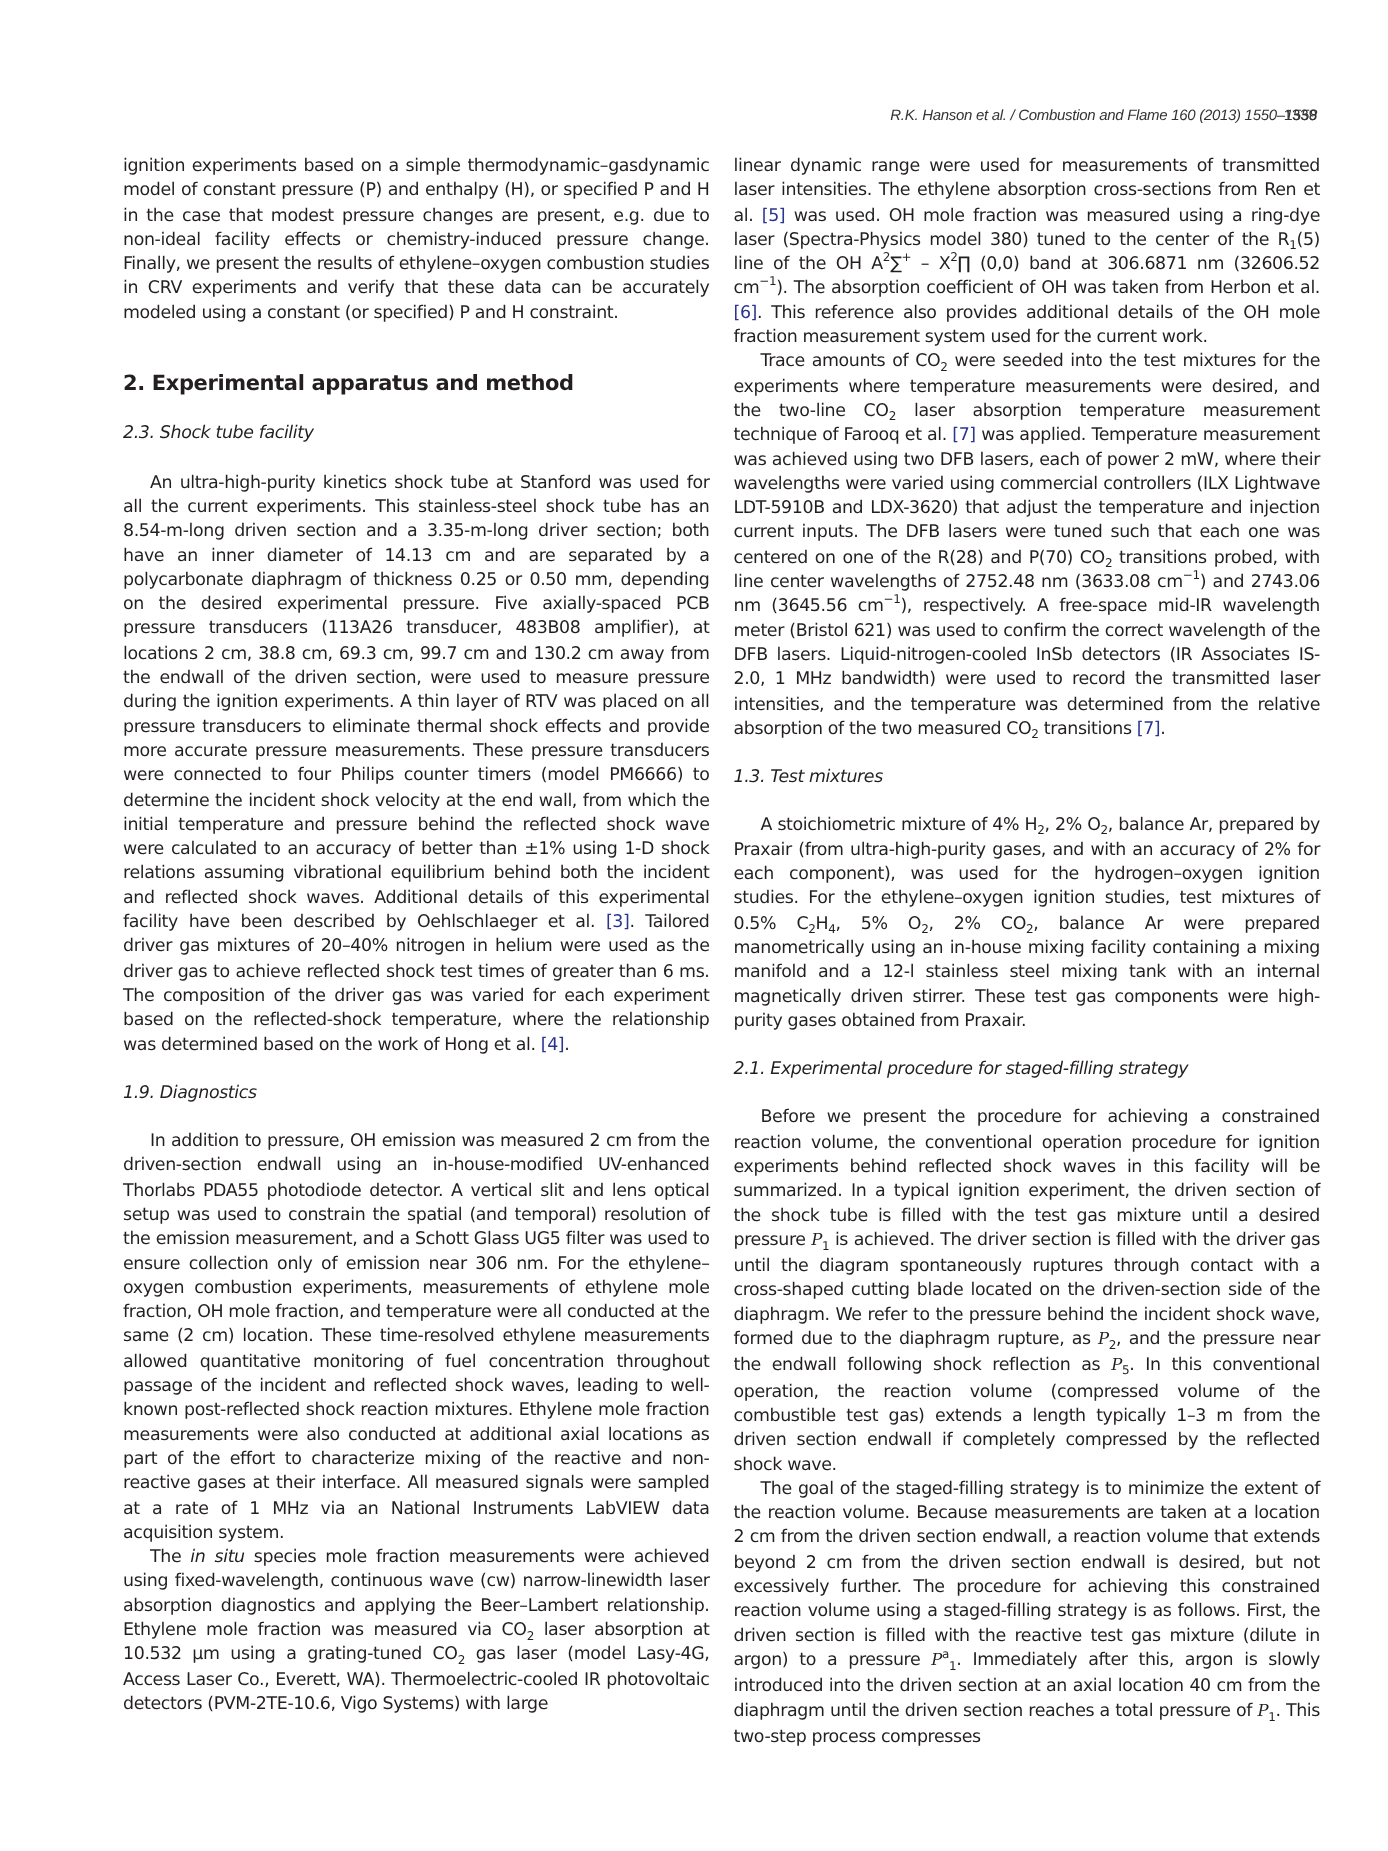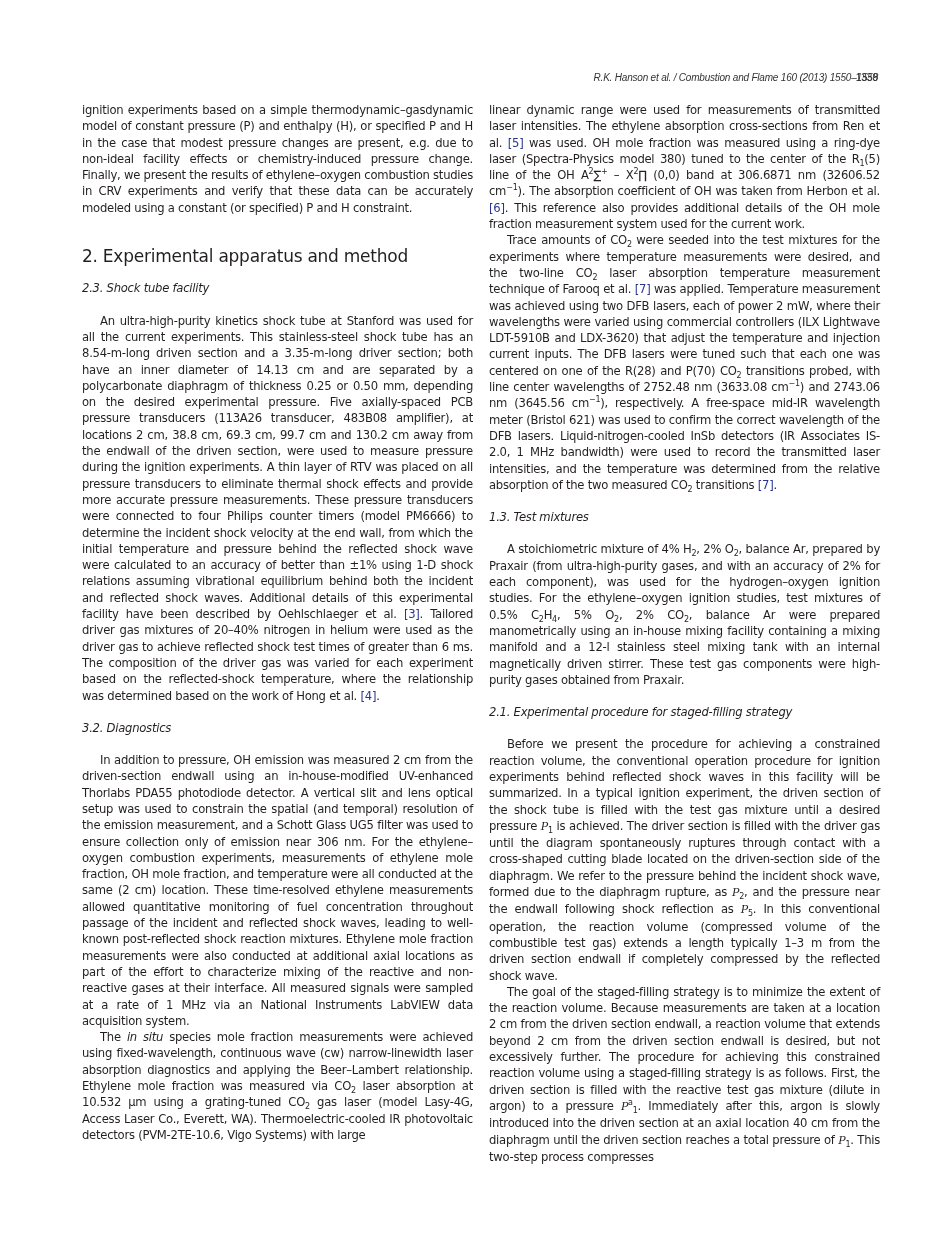--- a/index.html
+++ b/index.html
@@ -14,21 +14,21 @@
   .running-header .title { position: absolute; left: 0; right: 0; text-align: right; letter-spacing: -0.2px; }
   .running-header .page { position: absolute; right: 0; font-style: normal; }
   .col {
     position: absolute; top: 102px; width: 391px;
     font-size: 11.6px; line-height: 16.3px; text-align: justify; letter-spacing: -0.25px;
   }
   .col.left { left: 66px; margin-left: 16px; }
   .col.right { left: 489px; }
   p { margin: 0; }
   p.indent { text-indent: 18px; }
-  .section-head { font-weight: normal; margin: 32px 0 16px 0; font-size: 17px; }
+  .section-head { font-weight: bold; margin: 32px 0 16px 0; font-size: 14px; }
   .sub-head { font-style: italic; margin: 0 0 16px 0; }
   .gap { height: 16px; }
   .cite { color: #2a3590; }
   sub, sup { font-size: 8px; line-height: 0; }
   i { font-family: "DejaVu Serif", serif; font-size: 11px; }
 </style>
 </head>
 <body>
 
 <div class="running-header">
@@ -38,21 +38,21 @@
 
 <div class="col left">
   <p>ignition experiments based on a simple thermodynamic–gasdynamic model of constant pressure (P) and enthalpy (H), or specified P and H in the case that modest pressure changes are present, e.g. due to non-ideal facility effects or chemistry-induced pressure change. Finally, we present the results of ethylene–oxygen combustion studies in CRV experiments and verify that these data can be accurately modeled using a constant (or specified) P and H constraint.</p>
 
   <div class="section-head">2. Experimental apparatus and method</div>
   <div class="sub-head">2.3. Shock tube facility</div>
 
   <p class="indent"><span>An ultra-high-purity kinetics shock tube at Stanford was used for all the current experiments. This stainless-steel shock tube has an 8.54-m-long driven section and a 3.35-m-long driver section; both have an inner diameter of 14.13 cm and are separated by a polycarbonate diaphragm of thickness 0.25 or 0.50 mm, depending on the desired experimental pressure. Five axially-spaced PCB pressure transducers (113A26 transducer, 483B08 amplifier), at locations 2 cm, 38.8 cm, 69.3 cm, 99.7 cm and 130.2 cm away from the endwall of the driven section, were used to measure pressure during the ignition experiments. A thin layer of RTV was placed on all pressure transducers to eliminate thermal shock effects and provide more accurate pressure measurements. These pressure transducers were connected to four Philips counter timers (model PM6666) to determine the incident shock velocity at the end wall, from which the initial temperature and pressure behind the reflected shock wave were calculated to an accuracy of better than ±1% using 1-D shock relations assuming vibrational equilibrium behind both the incident and reflected shock waves. Additional details of this experimental facility have been described by Oehlschlaeger et al. </span><span class="cite">[3]</span><span>. Tailored driver gas mixtures of 20–40% nitrogen in helium were used as the driver gas to achieve reflected shock test times of greater than 6 ms. The composition of the driver gas was varied for each experiment based on the reflected-shock temperature, where the relationship was determined based on the work of Hong et al. </span><span class="cite">[4]</span><span>.</span></p>
 
   <div class="gap"></div>
-  <div class="sub-head">3.2. Diagnostics</div>
+  <div class="sub-head">1.9. Diagnostics</div>
 
   <p class="indent">In addition to pressure, OH emission was measured 2 cm from the driven-section endwall using an in-house-modified UV-enhanced Thorlabs PDA55 photodiode detector. A vertical slit and lens optical setup was used to constrain the spatial (and temporal) resolution of the emission measurement, and a Schott Glass UG5 filter was used to ensure collection only of emission near 306 nm. For the ethylene–oxygen combustion experiments, measurements of ethylene mole fraction, OH mole fraction, and temperature were all conducted at the same (2 cm) location. These time-resolved ethylene measurements allowed quantitative monitoring of fuel concentration throughout passage of the incident and reflected shock waves, leading to well-known post-reflected shock reaction mixtures. Ethylene mole fraction measurements were also conducted at additional axial locations as part of the effort to characterize mixing of the reactive and non-reactive gases at their interface. All measured signals were sampled at a rate of 1 MHz via an National Instruments LabVIEW data acquisition system.</p>
   <p class="indent"><span>The </span><em>in situ</em><span> species mole fraction measurements were achieved using fixed-wavelength, continuous wave (cw) narrow-linewidth laser absorption diagnostics and applying the Beer–Lambert relationship. Ethylene mole fraction was measured via CO</span><sub>2</sub><span> laser absorption at 10.532 μm using a grating-tuned CO</span><sub>2</sub><span> gas laser (model Lasy-4G, Access Laser Co., Everett, WA). Thermoelectric-cooled IR photovoltaic detectors (PVM-2TE-10.6, Vigo Systems) with large</span></p>
 </div>
 
 <div class="col right">
   <p><span>linear dynamic range were used for measurements of transmitted laser intensities. The ethylene absorption cross-sections from Ren et al. </span><span class="cite">[5]</span><span> was used. OH mole fraction was measured using a ring-dye laser (Spectra-Physics model 380) tuned to the center of the R</span><sub>1</sub><span>(5) line of the OH A</span><sup>2</sup><span>∑</span><sup>+</sup><span> – X</span><sup>2</sup><span>∏ (0,0) band at 306.6871 nm (32606.52 cm</span><sup>−1</sup><span>). The absorption coefficient of OH was taken from Herbon et al. </span><span class="cite">[6]</span><span>. This reference also provides additional details of the OH mole fraction measurement system used for the current work.</span></p>
 
   <p class="indent"><span>Trace amounts of CO</span><sub>2</sub><span> were seeded into the test mixtures for the experiments where temperature measurements were desired, and the two-line CO</span><sub>2</sub><span> laser absorption temperature measurement technique of Farooq et al. </span><span class="cite">[7]</span><span> was applied. Temperature measurement was achieved using two DFB lasers, each of power 2 mW, where their wavelengths were varied using commercial controllers (ILX Lightwave LDT-5910B and LDX-3620) that adjust the temperature and injection current inputs. The DFB lasers were tuned such that each one was centered on one of the R(28) and P(70) CO</span><sub>2</sub><span> transitions probed, with line center wavelengths of 2752.48 nm (3633.08 cm</span><sup>−1</sup><span>) and 2743.06 nm (3645.56 cm</span><sup>−1</sup><span>), respectively. A free-space mid-IR wavelength meter (Bristol 621) was used to confirm the correct wavelength of the DFB lasers. Liquid-nitrogen-cooled InSb detectors (IR Associates IS-2.0, 1 MHz bandwidth) were used to record the transmitted laser intensities, and the temperature was determined from the relative absorption of the two measured CO</span><sub>2</sub><span> transitions </span><span class="cite">[7]</span><span>.</span></p>
 

